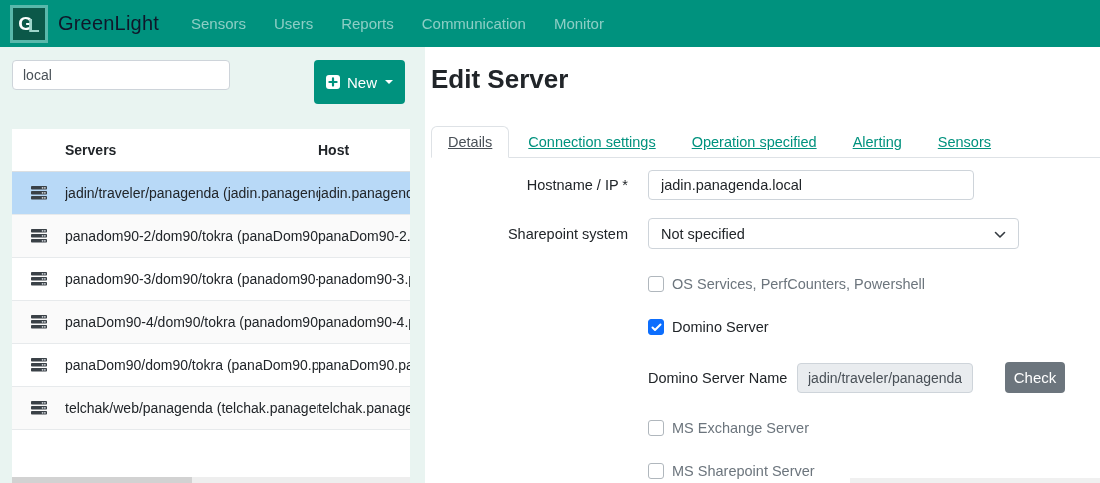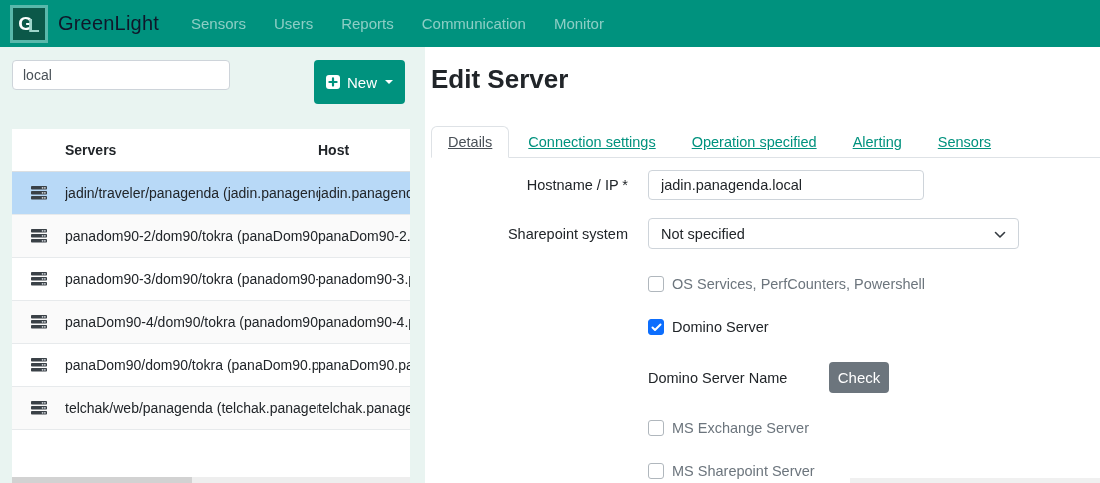--- a/index.html
+++ b/index.html
@@ -53,21 +53,21 @@
   .tabs { display:flex; margin-top:31px; border-bottom:1px solid #dee2e6; }
   .tab { padding:7px 16px; font-size:14.5px; color:#00927e; cursor:pointer; margin-right:2px;
     border:1px solid transparent; border-radius:6px 6px 0 0; margin-bottom:-1px;text-decoration:underline; }
   .tab.active { background:#fff; color:#495057; border-color:#dee2e6 #dee2e6 #fff #dee2e6; }
 
   .form { margin-top:12px; }
   .form-row { display:flex; align-items:center; margin-bottom:18px; }
   .form-label { width:217px; text-align:right; padding-right:20px; font-size:14.5px; color:#212529; flex-shrink:0; }
   .input-text { height:30px; border:1px solid #ced4da; border-radius:4px; padding:0 12px; font-size:14.5px;
     color:#212529; font-family:"Liberation Sans", sans-serif; background:#fff; outline:none; }
-  .hostname-input { width:276px; }
+  .hostname-input { width:326px; }
   .select { width:371px; height:31px; border:1px solid #ced4da; border-radius:4px; background:#fff;
     display:flex; align-items:center; justify-content:space-between; padding:0 12px; font-size:14.5px; cursor:pointer; }
 
   .indent { margin-left:217px; }
   .check-row { display:flex; margin-bottom:27px; }
   .checkbox { width:16px; height:16px; border:1px solid #b0b7bd; border-radius:3px; background:#fff;
     margin-right:8px; flex-shrink:0; display:flex; align-items:center; justify-content:center; cursor:pointer; }
   .checkbox.checked { background:#0d6efd; border-color:#0d6efd; }
   .check-label { font-size:14.5px; color:#6c757d; }
   .check-label.dark { color:#212529; }
@@ -278,20 +278,21 @@
           <span class="checkbox checked">
             <svg width="11" height="9" viewBox="0 0 11 9">
                 <path d="M1.5 4.5 L4 7 L9.5 1.5" fill="none" stroke="#fff" stroke-width="2" stroke-linecap="round" stroke-linejoin="round"></path>
               </svg>
           </span>
           <span class="check-label dark">Domino Server</span>
         </div>
 
         <div class="domino-row indent">
           <div class="domino-label">Domino Server Name</div>
+          <input class="input-disabled" type="text" disabled="" value="jadin/traveler/panagenda" style="">
           <button class="btn-check">Check</button>
         </div>
 
         <div class="check-row indent">
           <span class="checkbox"></span>
           <span class="check-label">MS Exchange Server</span>
         </div>
 
         <div class="check-row indent">
           <span class="checkbox"></span>

